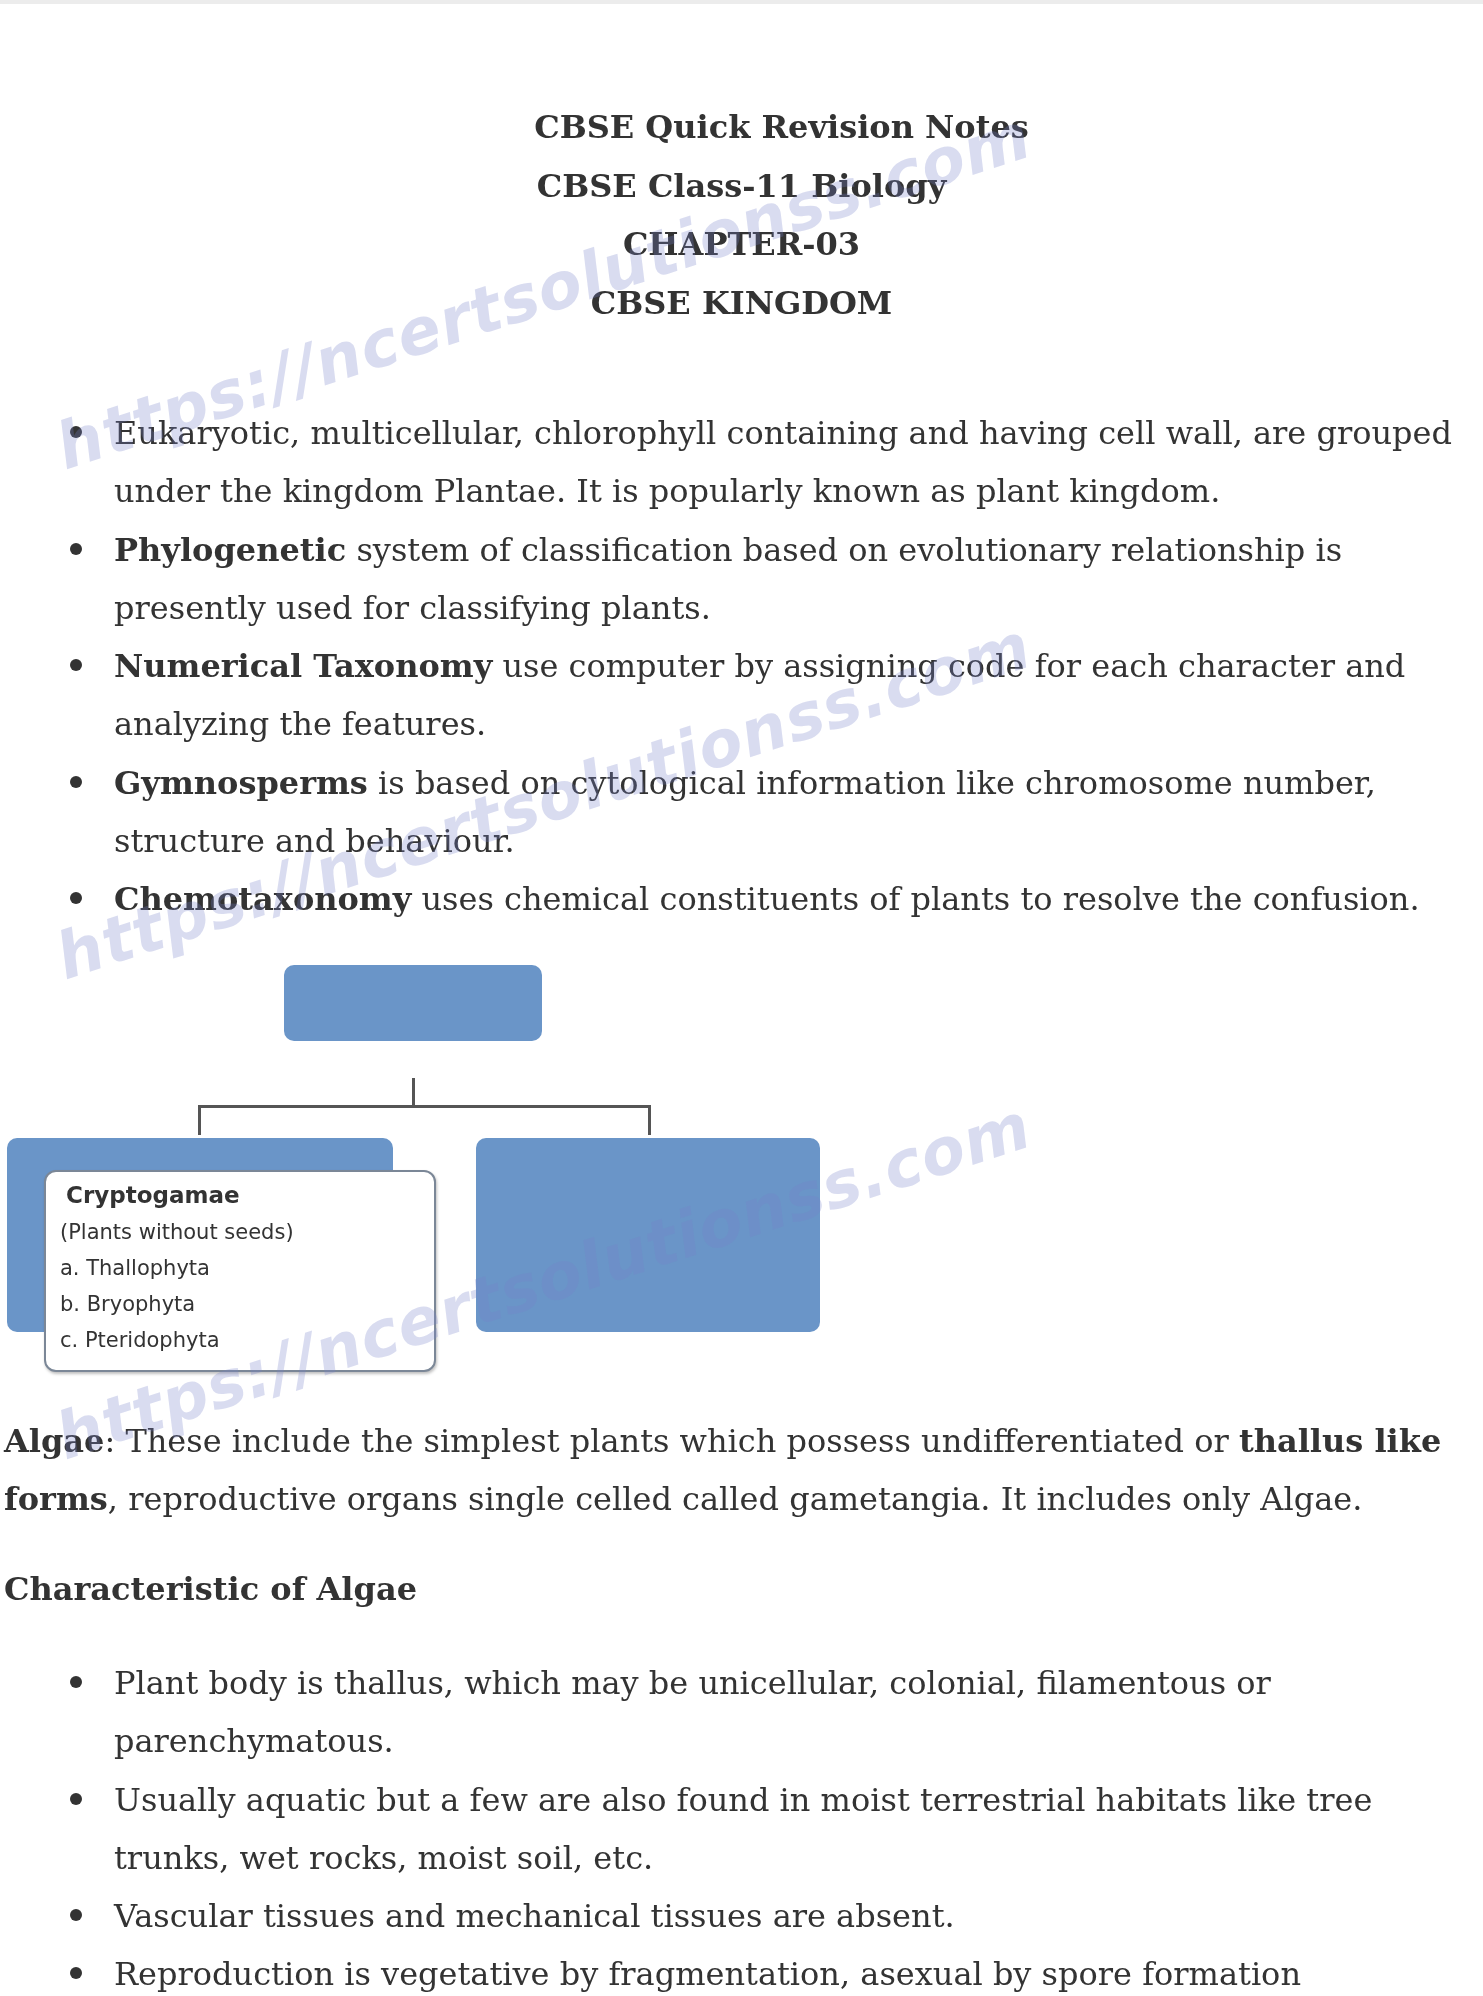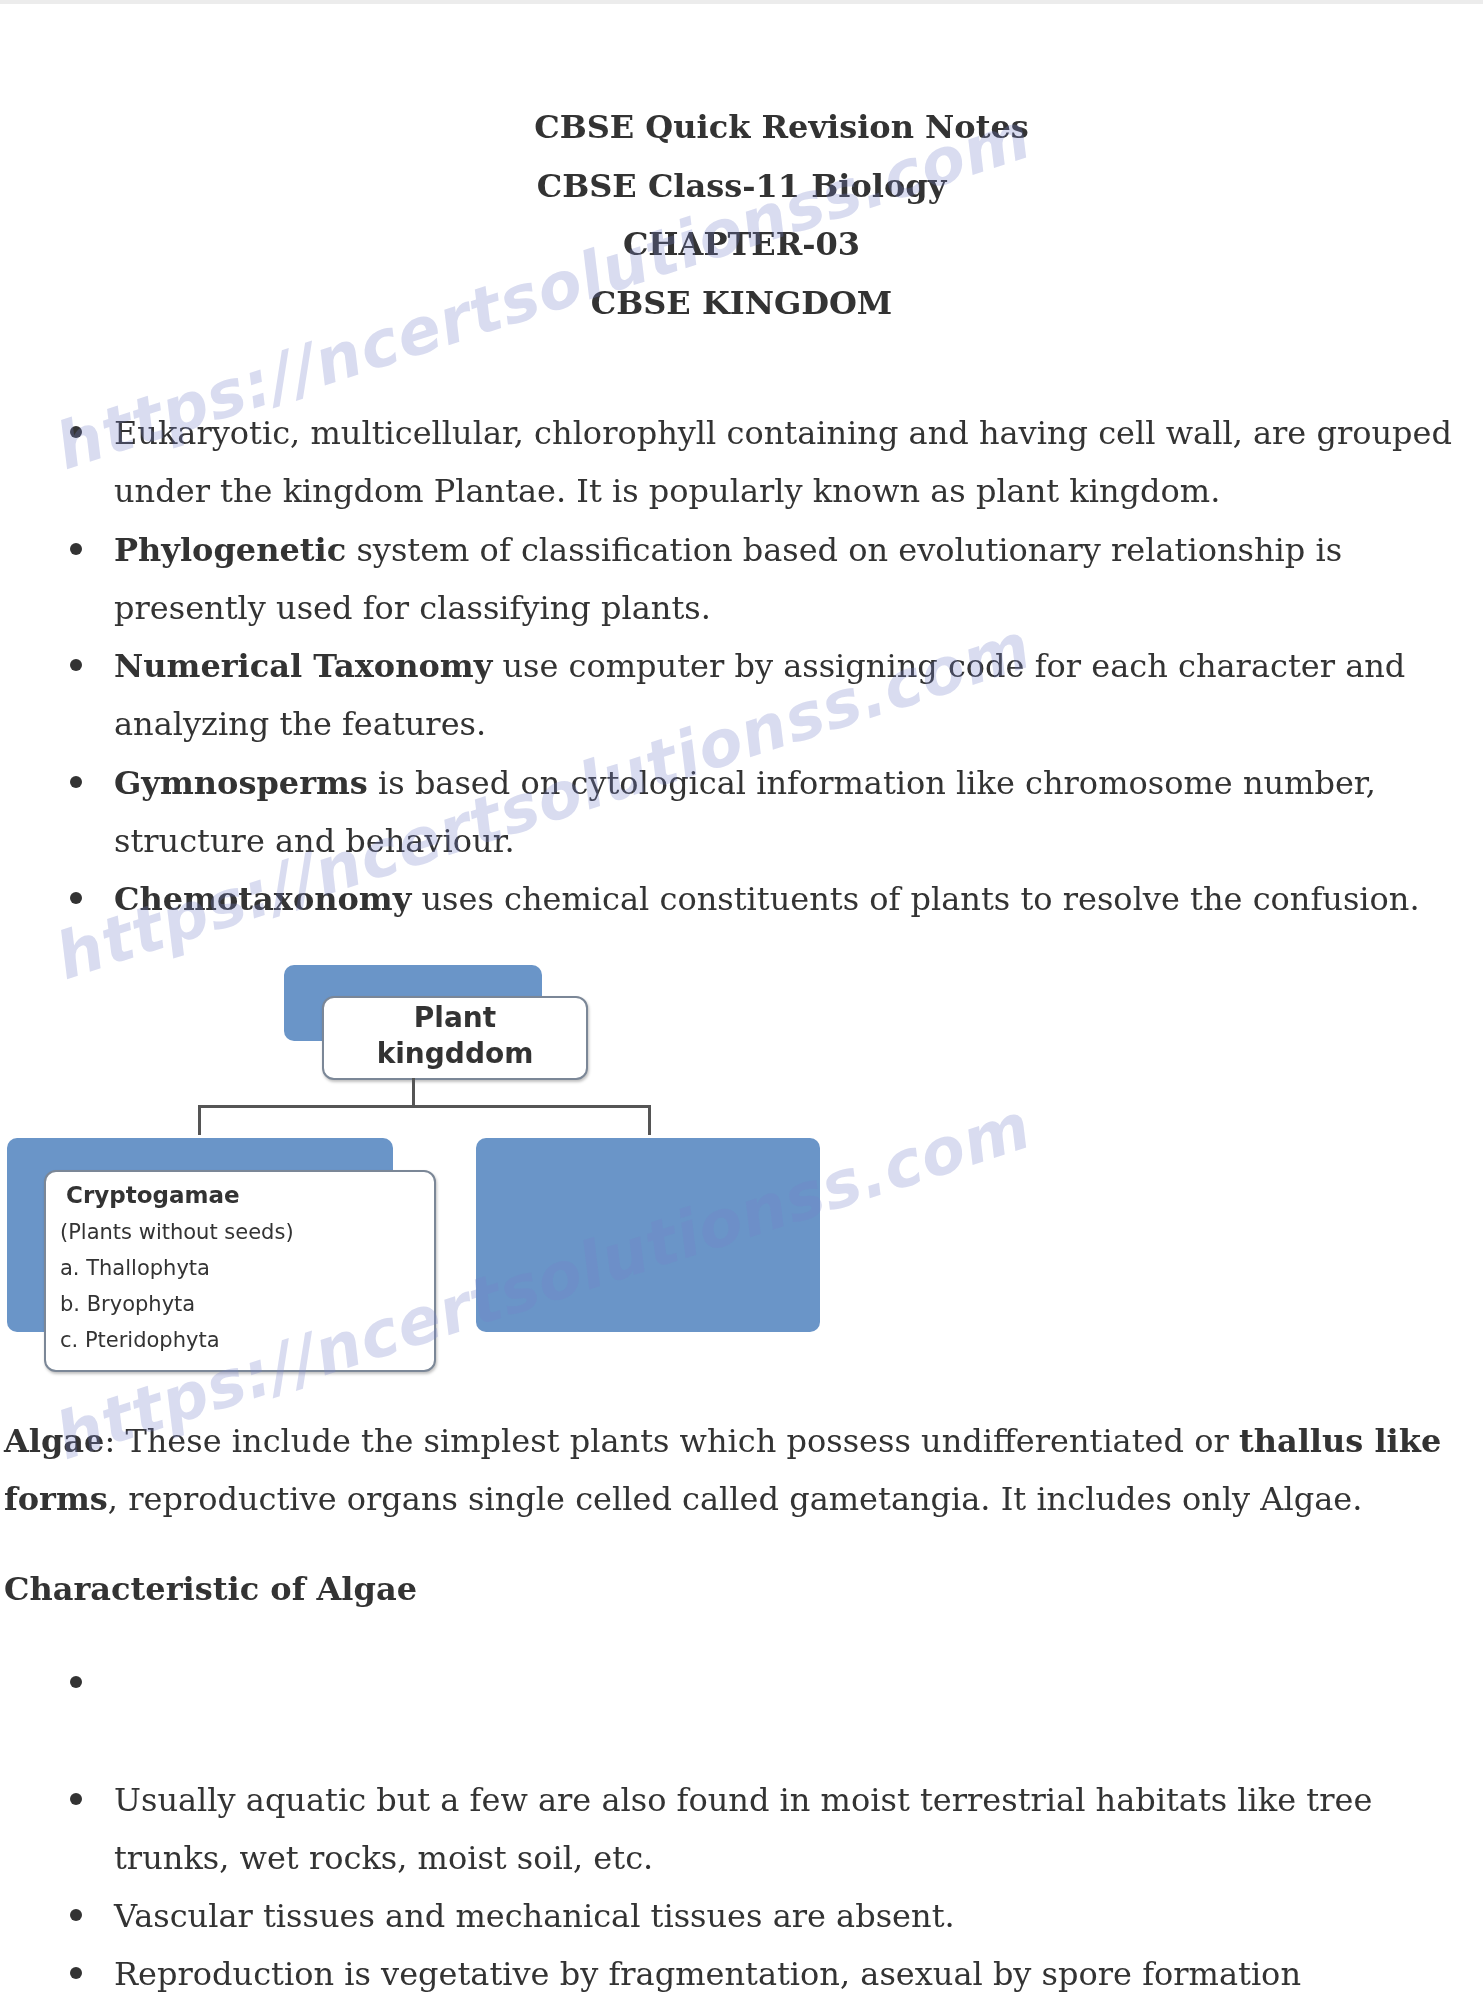--- a/index.html
+++ b/index.html
@@ -47,24 +47,20 @@
   </div>
   <div class="bullet" style="top:870px;">
     <span class="dot"></span>
     <b>Chemotaxonomy</b><span> uses chemical constituents of plants to resolve the confusion.</span>
   </div>
 </div>
 
 <div class="diagram">
 
   <div class="box-back" style="left:284px;top:5px;width:258px;height:76px;"></div>
-  <div class="box-front" style="left:322px;top:36px;width:262px;height:78px;text-align:center;font-size:28px;font-weight:bold;line-height:36px;padding-top:2px;">
-    <div>Plant</div>
-    <div>kingddom</div>
-  </div>
 
   <div class="line" style="left:412px;top:118px;width:3px;height:28px;"></div>
   <div class="line" style="left:198px;top:145px;width:452px;height:3px;"></div>
   <div class="line" style="left:198px;top:145px;width:3px;height:30px;"></div>
   <div class="line" style="left:648px;top:145px;width:3px;height:30px;"></div>
 
   <div class="box-back" style="left:7px;top:178px;width:386px;height:194px;"></div>
   <div class="box-front" style="left:44px;top:210px;width:388px;height:198px;">
     <div style="font-weight:bold;font-size:23px;margin-top:10px;padding-left:20px;">Cryptogamae</div>
     <div style="font-size:21px;margin:12px 0 0 14px;">(Plants without seeds)</div>
@@ -78,20 +74,21 @@
 
 <div class="para" style="top:1412px;">
   <b>Algae</b><span>: These include the simplest plants which possess undifferentiated or </span><b>thallus like forms</b><span>, reproductive organs single celled called gametangia. It includes only Algae.</span>
 </div>
 
 <div class="subhead" style="top:1570px;">Characteristic of Algae</div>
 
 <div class="bullets">
   <div class="bullet" style="top:1654px;">
     <span class="dot"></span>
+    <span>Plant body is thallus, which may be unicellular, colonial, filamentous or parenchymatous.</span>
   </div>
   <div class="bullet" style="top:1771px;">
     <span class="dot"></span>
     <span>Usually aquatic but a few are also found in moist terrestrial habitats like tree trunks, wet rocks, moist soil, etc.</span>
   </div>
   <div class="bullet" style="top:1887px;">
     <span class="dot"></span>
     <span>Vascular tissues and mechanical tissues are absent.</span>
   </div>
   <div class="bullet" style="top:1945px;">

